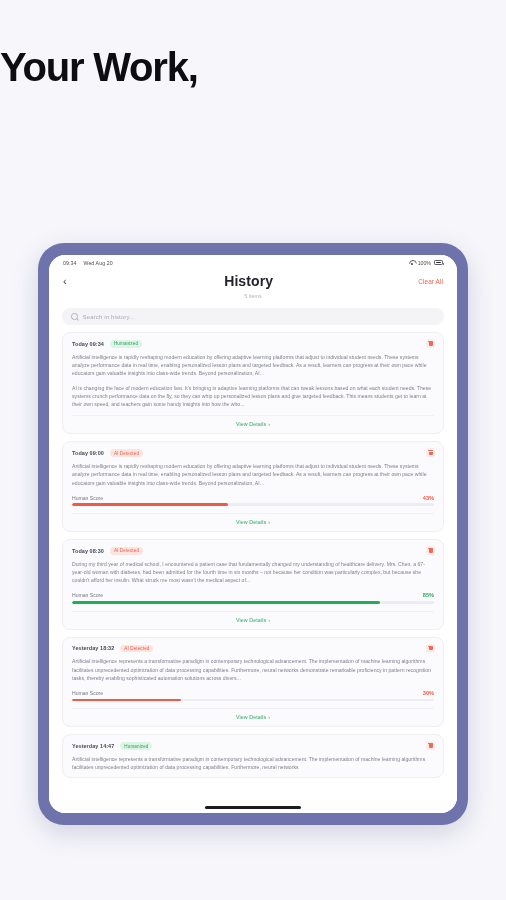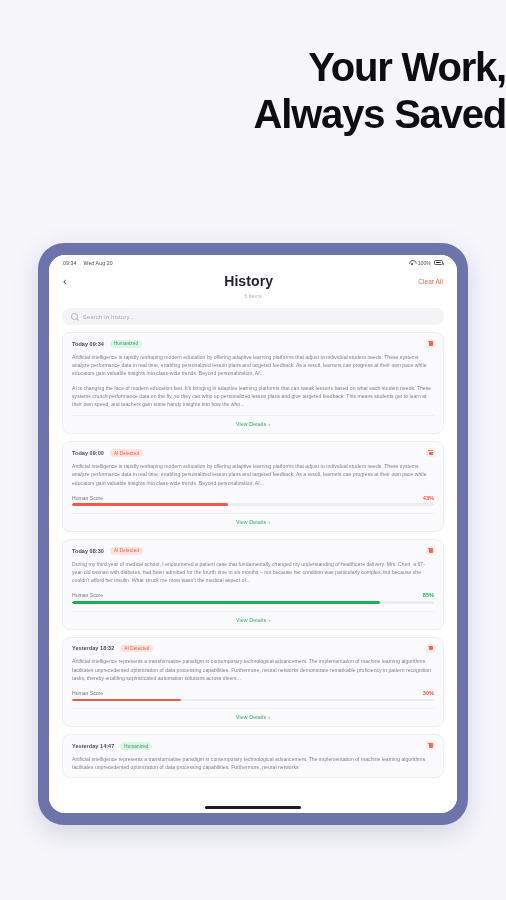--- a/index.html
+++ b/index.html
@@ -12,21 +12,21 @@
 
   body {
     background: #f6f6fb;
     font-family: "Liberation Sans", sans-serif;
     position: relative;
   }
 
   
   .headline {
     padding-top: 44px;
-    text-align: right;
+    text-align: left;
     color: #0d0d12;
     font-weight: bold;
     font-size: 40px;
     line-height: 1.18;
     letter-spacing: -1.2px;
   }
   .headline .ln { display: block; white-space: nowrap; }
 
   
   .device {
@@ -282,21 +282,20 @@
     height: 3.4px;
     background: #1b1b22;
     border-radius: 3px;
   }
 </style>
 </head>
 <body>
 
 <div class="headline">
   <span class="ln">Your Work,</span>
-  <span class="ln">Always Saved</span>
 </div>
 
 <div class="device">
   <div class="screen">
 
     <div class="statusbar">
       <div class="sb-left">
         <span>09:34</span>
         <span>Wed Aug 20</span>
       </div>

